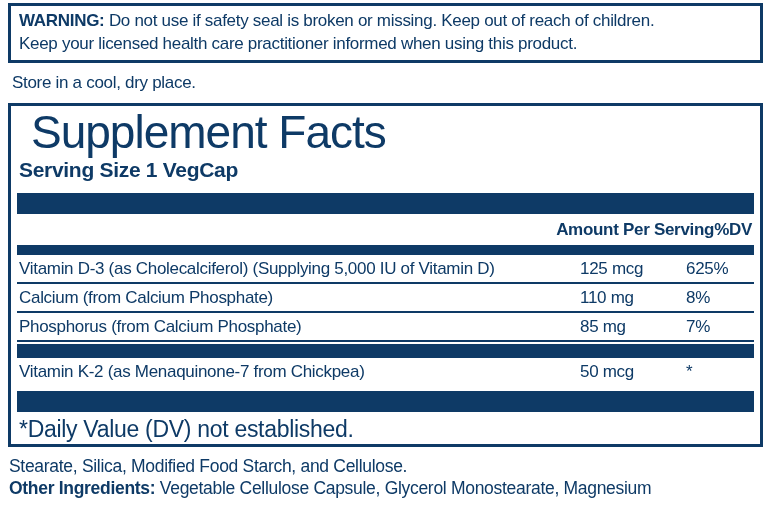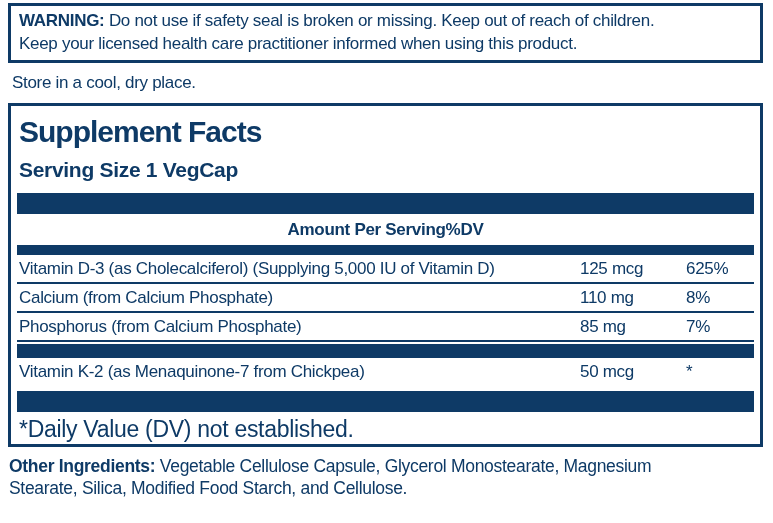--- a/index.html
+++ b/index.html
@@ -21,35 +21,35 @@
   .directions {
     margin: 9px 14px 0 12px;
     font-size: 17px; line-height: 22px;
   }
   .facts {
     margin: 9px 10px 0 8px;
     border: 3px solid #0e3a66;
     padding: 2px 6px 4px;
   }
   .facts-title {
-    font-size: 30px; line-height: 48px; font-weight: bold;
-    letter-spacing: -1px; margin-left: 2px;
+    font-size: 46px; line-height: 48px; font-weight: normal;
+    letter-spacing: -1px; margin-left: 14px;
   }
   .serving {
     font-size: 21px; line-height: 24px; font-weight: bold;
     margin: 2px 0 0 2px;
   }
   .bar { background: #0e3a66; }
   .bar-thick  { height: 21px; margin-top: 11px; }
   .bar-thin   { height: 10px; margin-top: 5px; }
   .bar-mid    { height: 14px; margin-top: 2px; }
   .bar-bottom { height: 21px; margin-top: 6px; }
 
   .header-row {
-    display: flex; justify-content: center;
+    display: flex; justify-content: flex-end;
     font-weight: bold; font-size: 17px; line-height: 20px;
     margin-top: 6px; padding: 0 2px;
   }
   .row {
     display: flex; align-items: baseline;
     font-size: 17px; line-height: 20px;
     padding: 4px 2px 3px;
   }
   .row.ruled { border-bottom: 2px solid #0e3a66; }
   .row .name { flex: 1; }
@@ -115,15 +115,15 @@
     <span class="amt">50 mcg</span>
     <span class="dv">*</span>
   </div>
 
   <div class="bar bar-bottom"></div>
 
   <div class="footnote">*Daily Value (DV) not established.</div>
 </div>
 
 <div class="other">
+  <div><span>Stearate, Silica, Modified Food Starch, and Cellulose.</span></div>
   <div><b>Other Ingredients:</b> <span>Vegetable Cellulose Capsule, Glycerol Monostearate, Magnesium</span></div>
-  <div><span>Stearate, Silica, Modified Food Starch, and Cellulose.</span></div>
 </div>
 
 </body></html>

